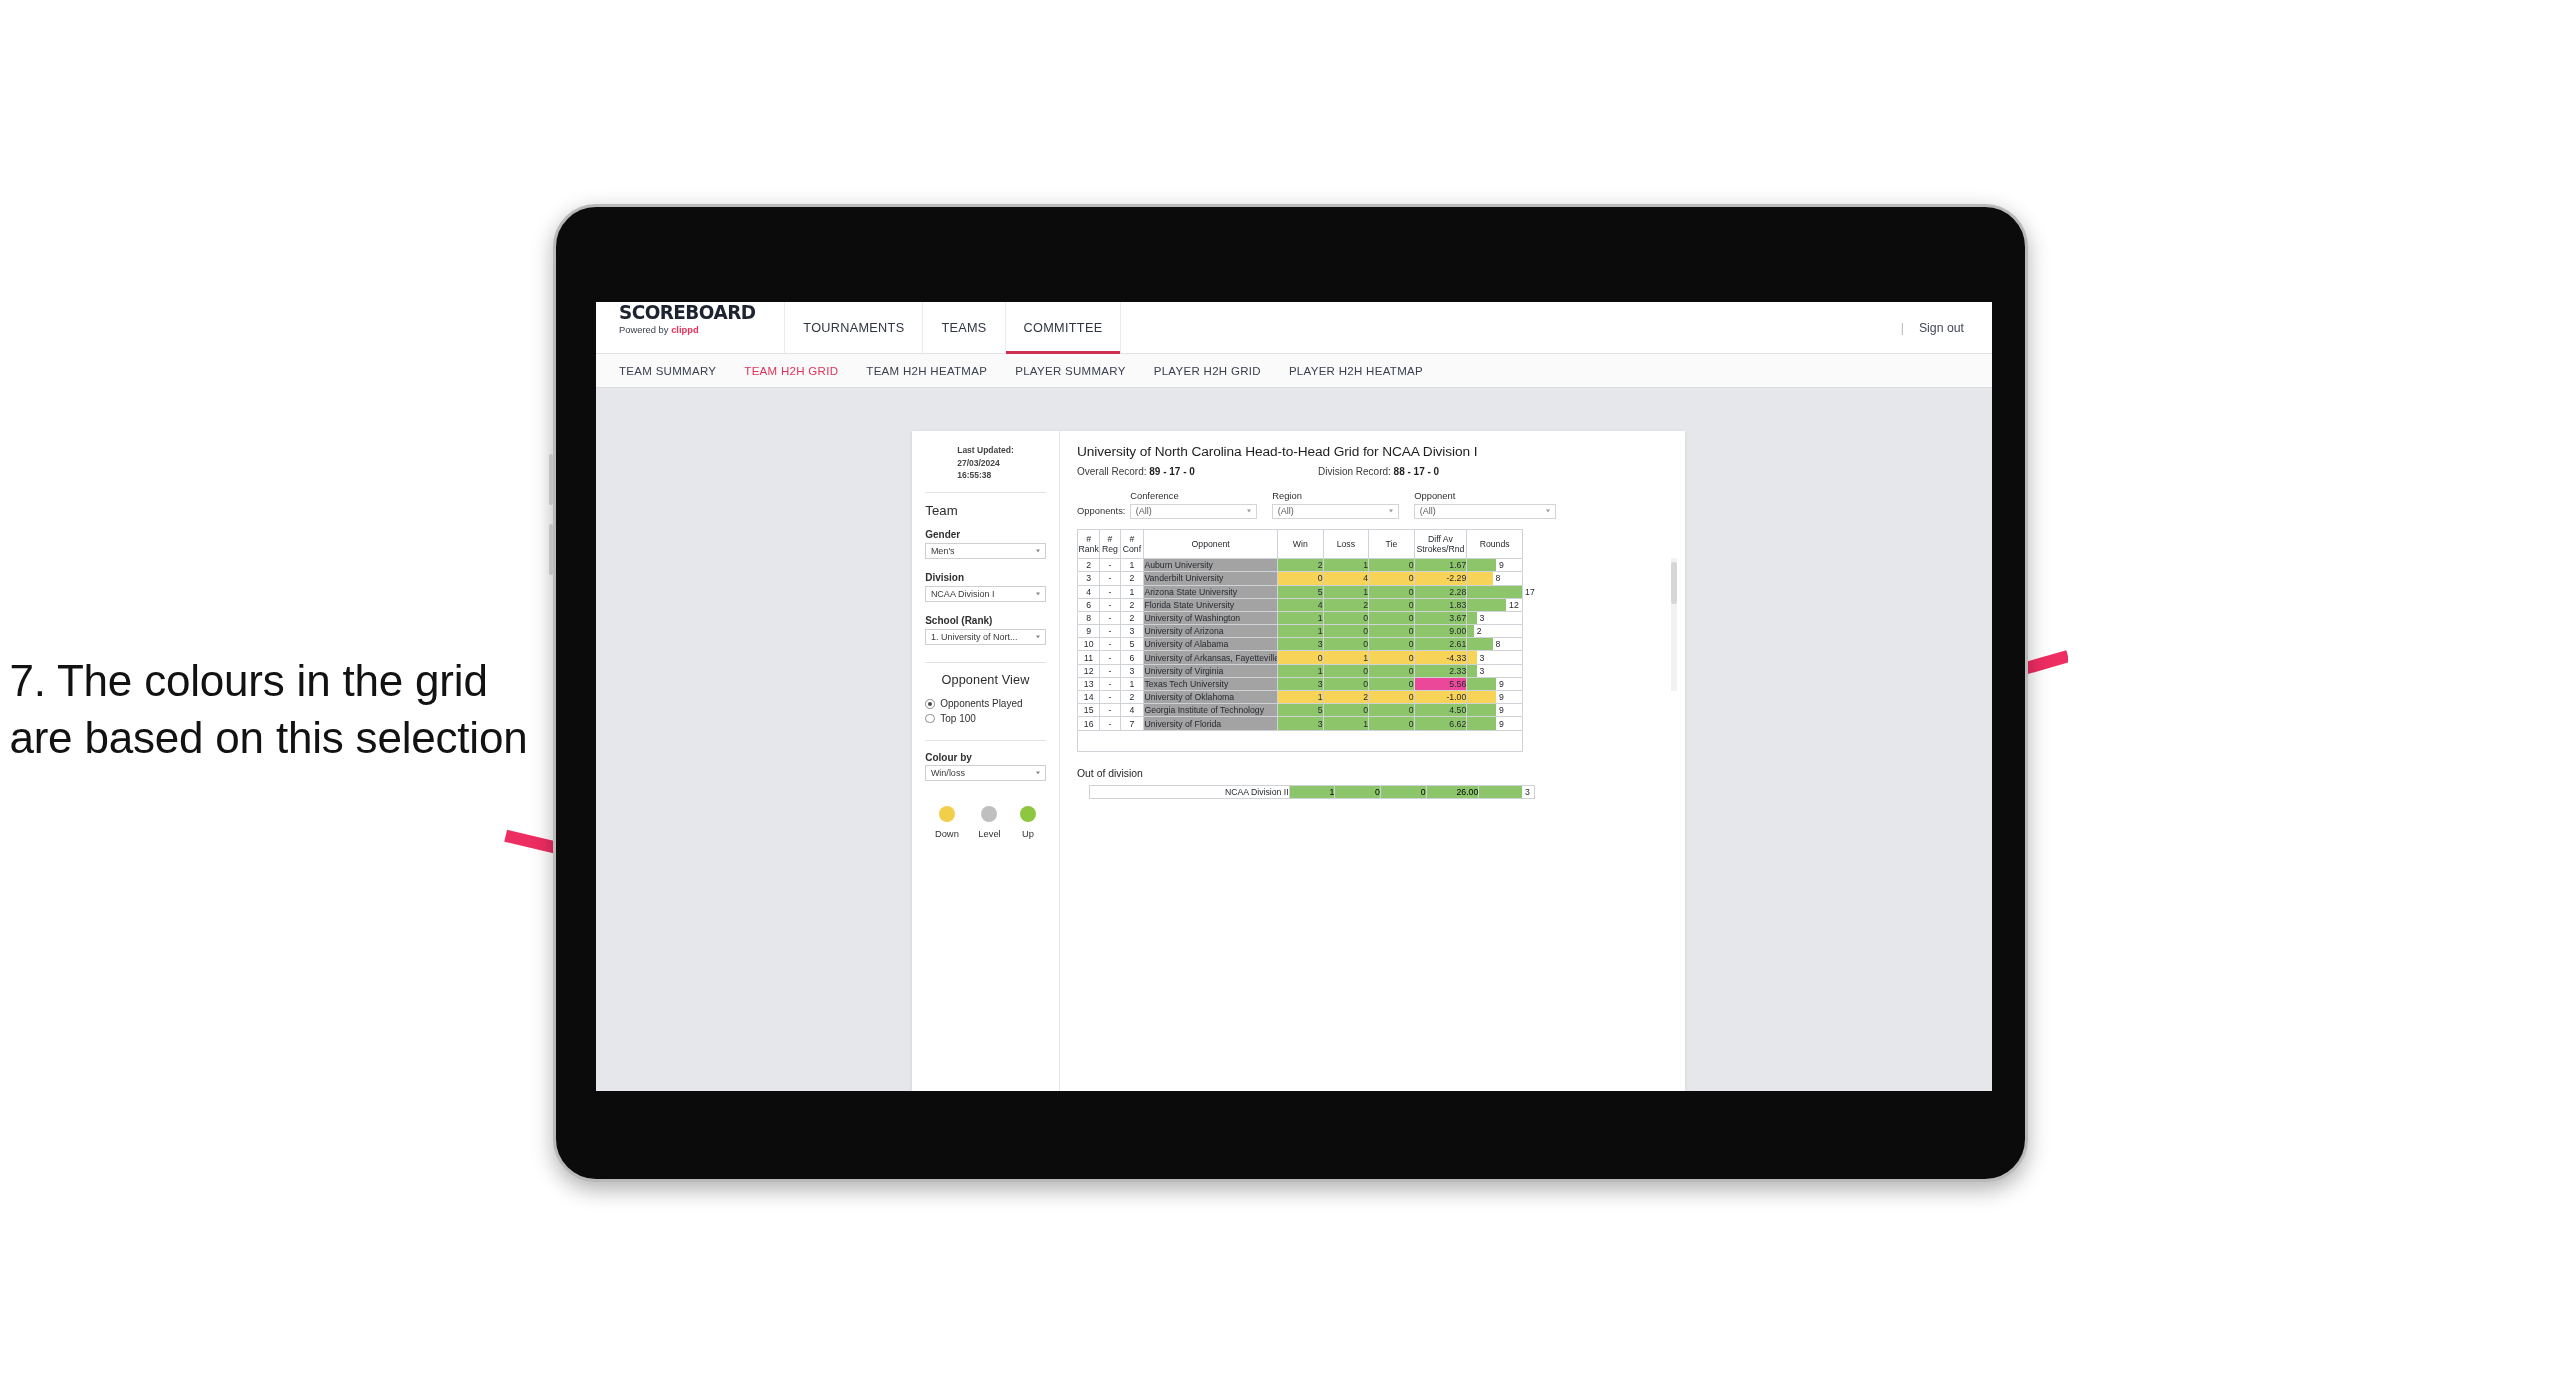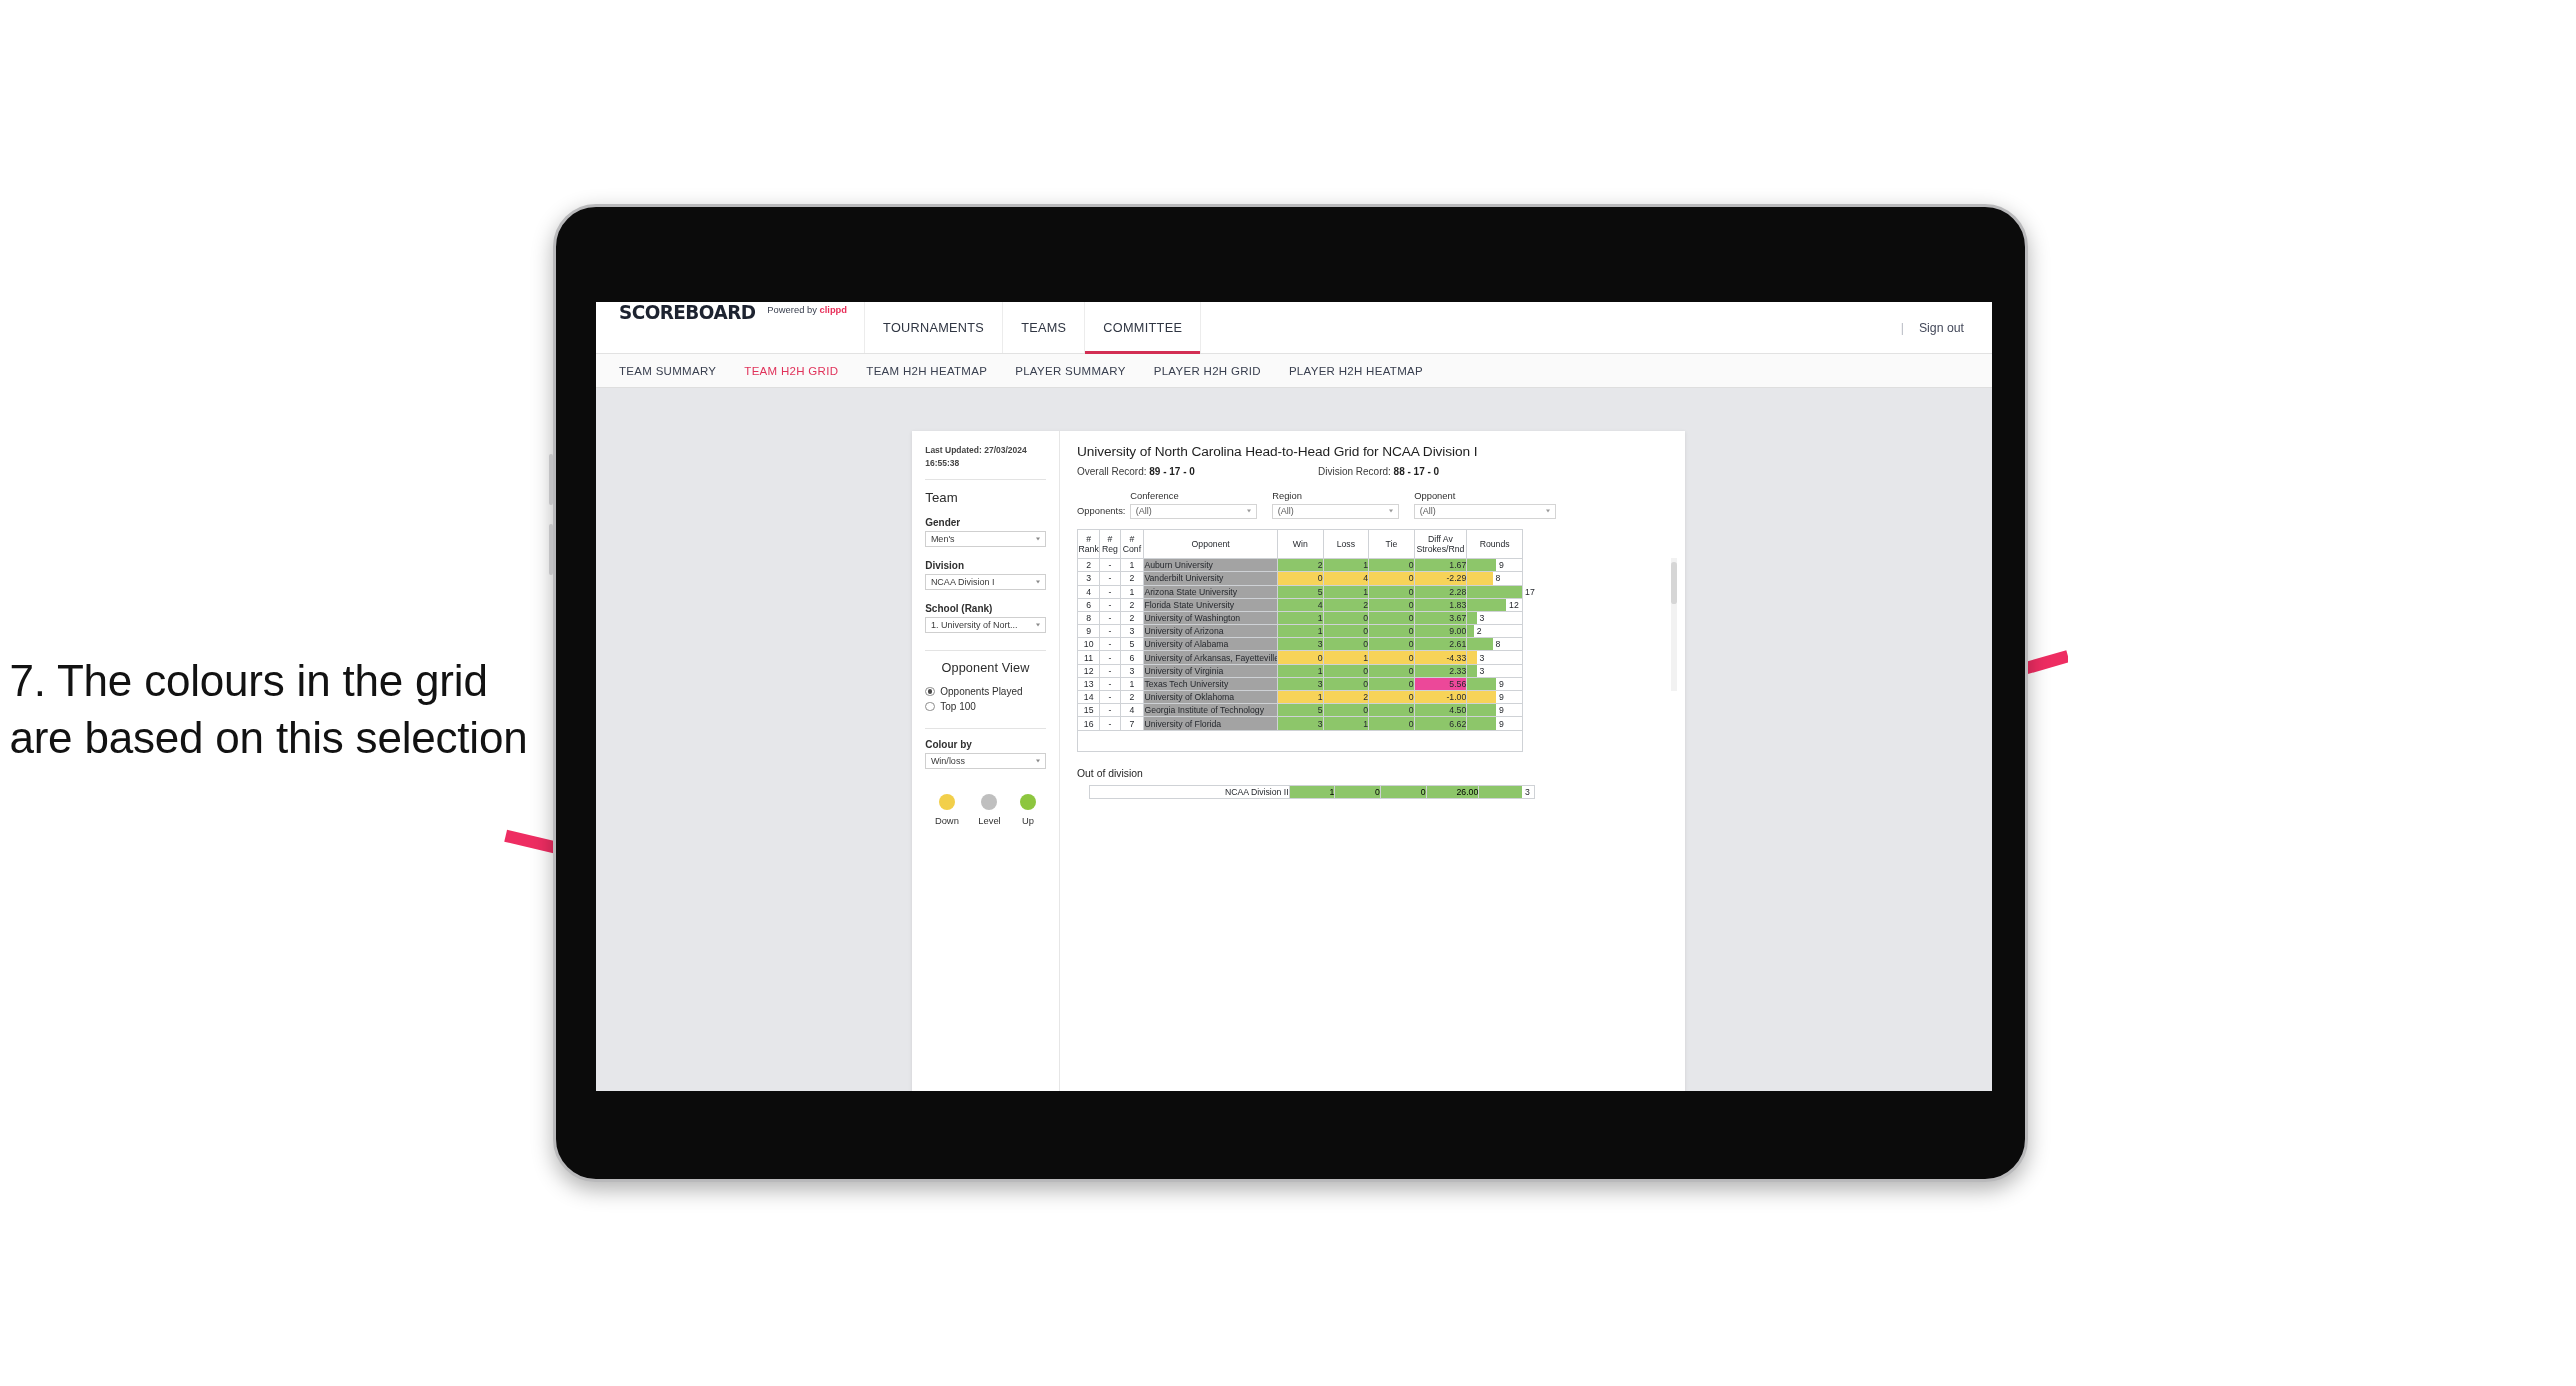--- a/index.html
+++ b/index.html
@@ -48,21 +48,21 @@
   }
 
   
   #app-header {
     height: 52px; background: #ffffff;
     display: flex; align-items: stretch;
     border-bottom: 0.9px solid #e2e2e2;
     position: relative;
   }
   #brand {
-    display: flex; flex-direction: row; 
+    display: flex; flex-direction: column; 
     padding: 0 17px 0 23px; min-width: 142px;
   }
   #brand-name {
     font-family: "DejaVu Sans", sans-serif;
     font-weight: bold; font-size: 20px; letter-spacing: -0.6px;
     color: #1d2330; line-height: 1;
     transform: scaleX(0.92); transform-origin: left center;
   }
   #brand-sub {
     font-size: 9.4px; color: #3b4150; margin-top: 2.8px; line-height: 1;
@@ -113,21 +113,21 @@
   }
   #viz-body { flex: 1; display: flex; overflow: hidden; }
 
   
   #side {
     width: 148px; flex-shrink: 0;
     padding: 13.2px 13.2px 0 13.2px;
     border-right: 0.9px solid #e6e6e6;
     font-size: 9.4px; color: #333;
   }
-  #lastupd { font-size: 8.5px; color: #454545; line-height: 1.45; font-weight: bold; }
+  #lastupd { font-size: 8.5px; color: #454545; line-height: 1.45; font-weight: bold; margin-left: 32px; }
   .side-rule { height: 0.9px; background: #e3e3e3; margin: 10.4px 0 10.4px 0; }
   .side-h {
     font-size: 13.2px; color: #2c2c2c; font-weight: normal;
     margin-bottom: 11.3px; letter-spacing: 0.1px;
   }
   .side-h.center { text-align: center; font-size: 12.7px; }
   .fld-label {
     font-size: 10px; color: #2f2f2f; font-weight: bold; margin-bottom: 2.8px;
   }
   .fld-gap { height: 13.2px; }

